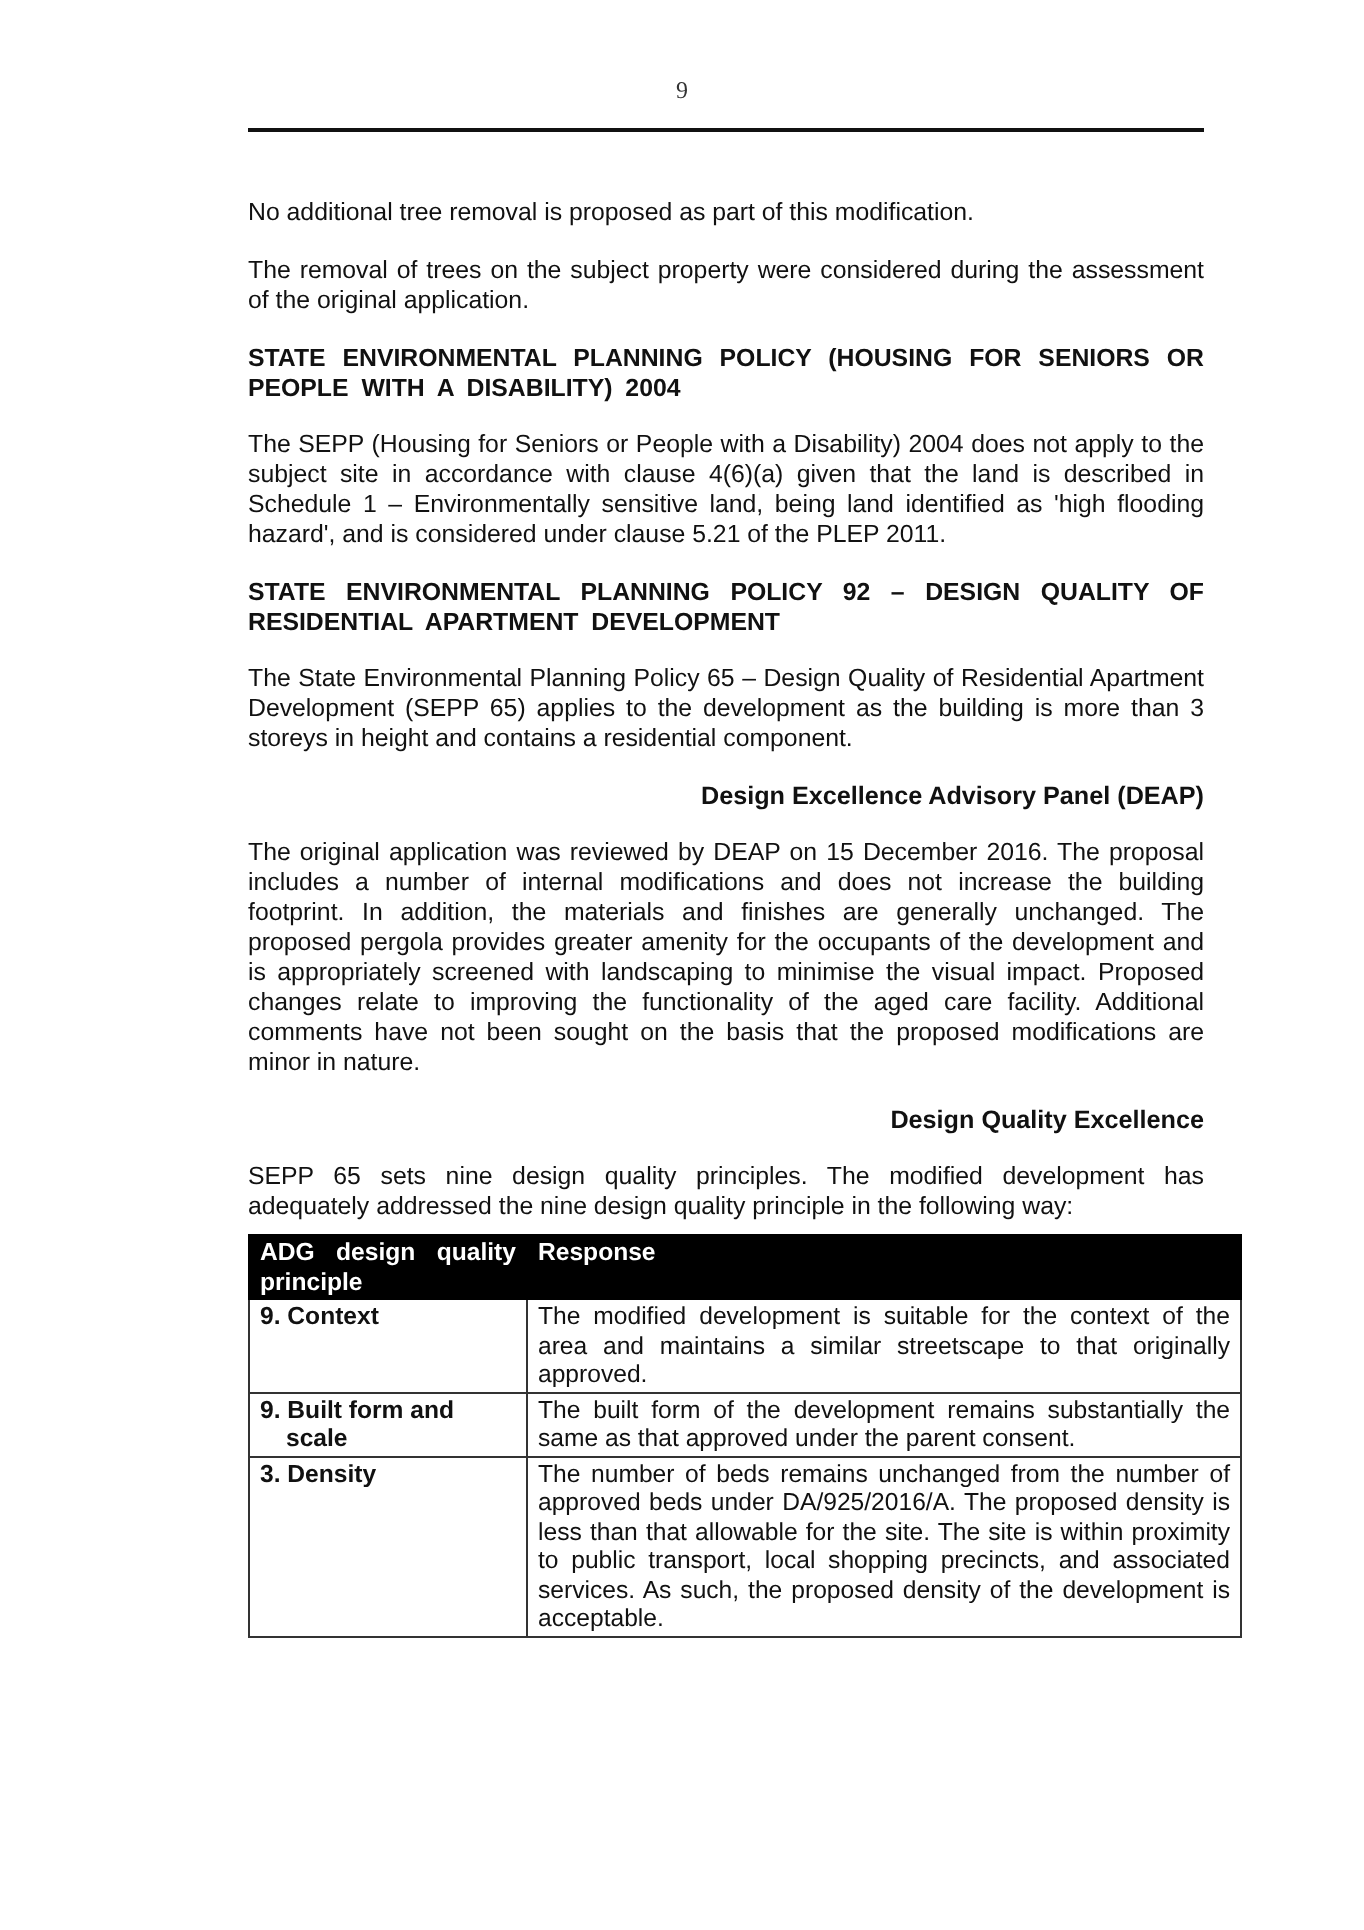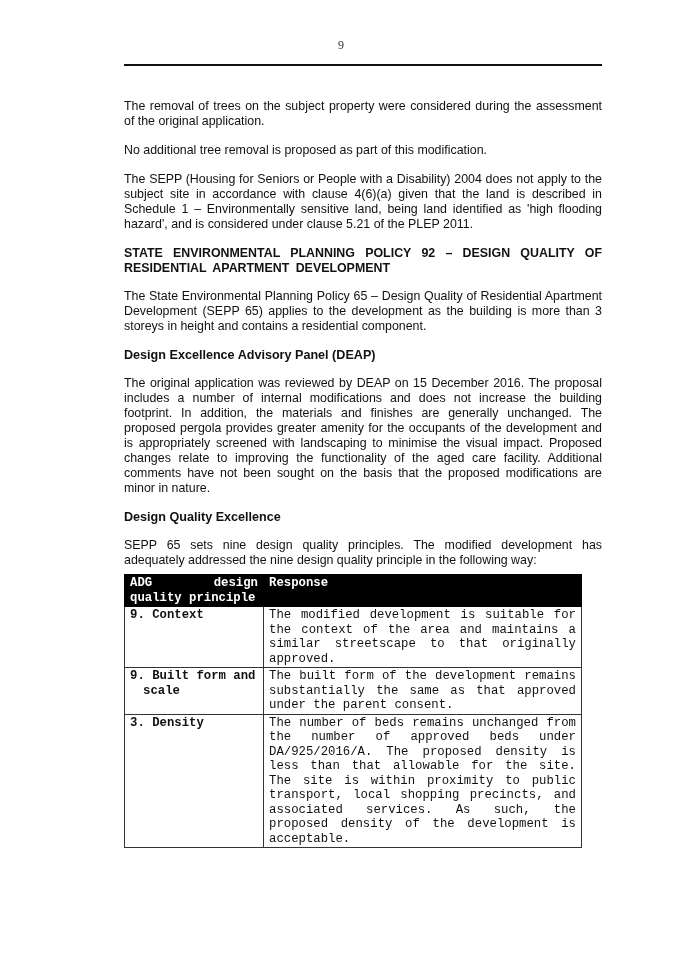--- a/index.html
+++ b/index.html
@@ -7,41 +7,42 @@
          font-family:"Liberation Sans", sans-serif; color:#111; }
   .page-number { position:absolute; top:38px; left:0; width:682px; text-align:center;
          font-family:"Liberation Serif", serif; font-size:12px; color:#333; }
   .header-rule { position:absolute; top:64px; left:124px; width:478px; height:0;
          border-top:2px solid #111; }
   .content { position:absolute; top:99px; left:124px; width:478px; font-size:12.4px;
          line-height:15px; }
   .content p { margin:0 0 14px 0; text-align:justify; }
   .content h2 { margin:0 0 13px 0; font-size:12.4px; line-height:15px; font-weight:bold;
          text-align:justify; word-spacing:3px; }
-  .content h3 { margin:0 0 13px 0; font-size:12.6px; line-height:15px; font-weight:bold; }
-  table.adg { border-collapse:collapse; width:458px; margin-left:0; font-size:12.3px;
-         line-height:14.5px; margin-top:-1px;font-family:Liberation Mono, monospace; }
+  .content h3 { margin:0 0 13px 0; font-size:12.6px; line-height:15px; font-weight:bold;text-align:right; }
+  table.adg { border-collapse:collapse; width:497px; margin-left:0; font-size:12.3px;
+         line-height:14.5px; margin-top:-1px; }
   table.adg th { background:#000; color:#fff; text-align:left; vertical-align:top;
          font-weight:bold; padding:1px 5px 1px 5px; border:1px solid #000; }
   table.adg td { border:1.5px solid #333; vertical-align:top; padding:1px 5px 1px 5px; }
   table.adg td.principle { font-weight:bold; width:128px; }
   table.adg th.principle-h { width:128px; text-align:justify; }
   table.adg td.response { text-align:justify; }
   .hang { padding-left:13px; text-indent:-13px; display:block; }
 </style>
 </head>
 <body>
 
 <div class="page-number">9</div>
 <div class="header-rule"></div>
 
 <div class="content">
+  <p>No additional tree removal is proposed as part of this modification.</p>
   <p>The removal of trees on the subject property were considered during the assessment of the original application.</p>
-  <p>No additional tree removal is proposed as part of this modification.</p>
 
+  <h2>STATE ENVIRONMENTAL PLANNING POLICY (HOUSING FOR SENIORS OR PEOPLE WITH A DISABILITY) 2004</h2>
   <p>The SEPP (Housing for Seniors or People with a Disability) 2004 does not apply to the subject site in accordance with clause 4(6)(a) given that the land is described in Schedule 1 – Environmentally sensitive land, being land identified as 'high flooding hazard', and is considered under clause 5.21 of the PLEP 2011.</p>
 
   <h2>STATE ENVIRONMENTAL PLANNING POLICY 92 – DESIGN QUALITY OF RESIDENTIAL APARTMENT DEVELOPMENT</h2>
   <p>The State Environmental Planning Policy 65 – Design Quality of Residential Apartment Development (SEPP 65) applies to the development as the building is more than 3 storeys in height and contains a residential component.</p>
 
   <h3>Design Excellence Advisory Panel (DEAP)</h3>
   <p>The original application was reviewed by DEAP on 15 December 2016. The proposal includes a number of internal modifications and does not increase the building footprint. In addition, the materials and finishes are generally unchanged. The proposed pergola provides greater amenity for the occupants of the development and is appropriately screened with landscaping to minimise the visual impact. Proposed changes relate to improving the functionality of the aged care facility. Additional comments have not been sought on the basis that the proposed modifications are minor in nature.</p>
 
   <h3>Design Quality Excellence</h3>
   <p style="margin-bottom:7px;">SEPP 65 sets nine design quality principles. The modified development has adequately addressed the nine design quality principle in the following way:</p>

